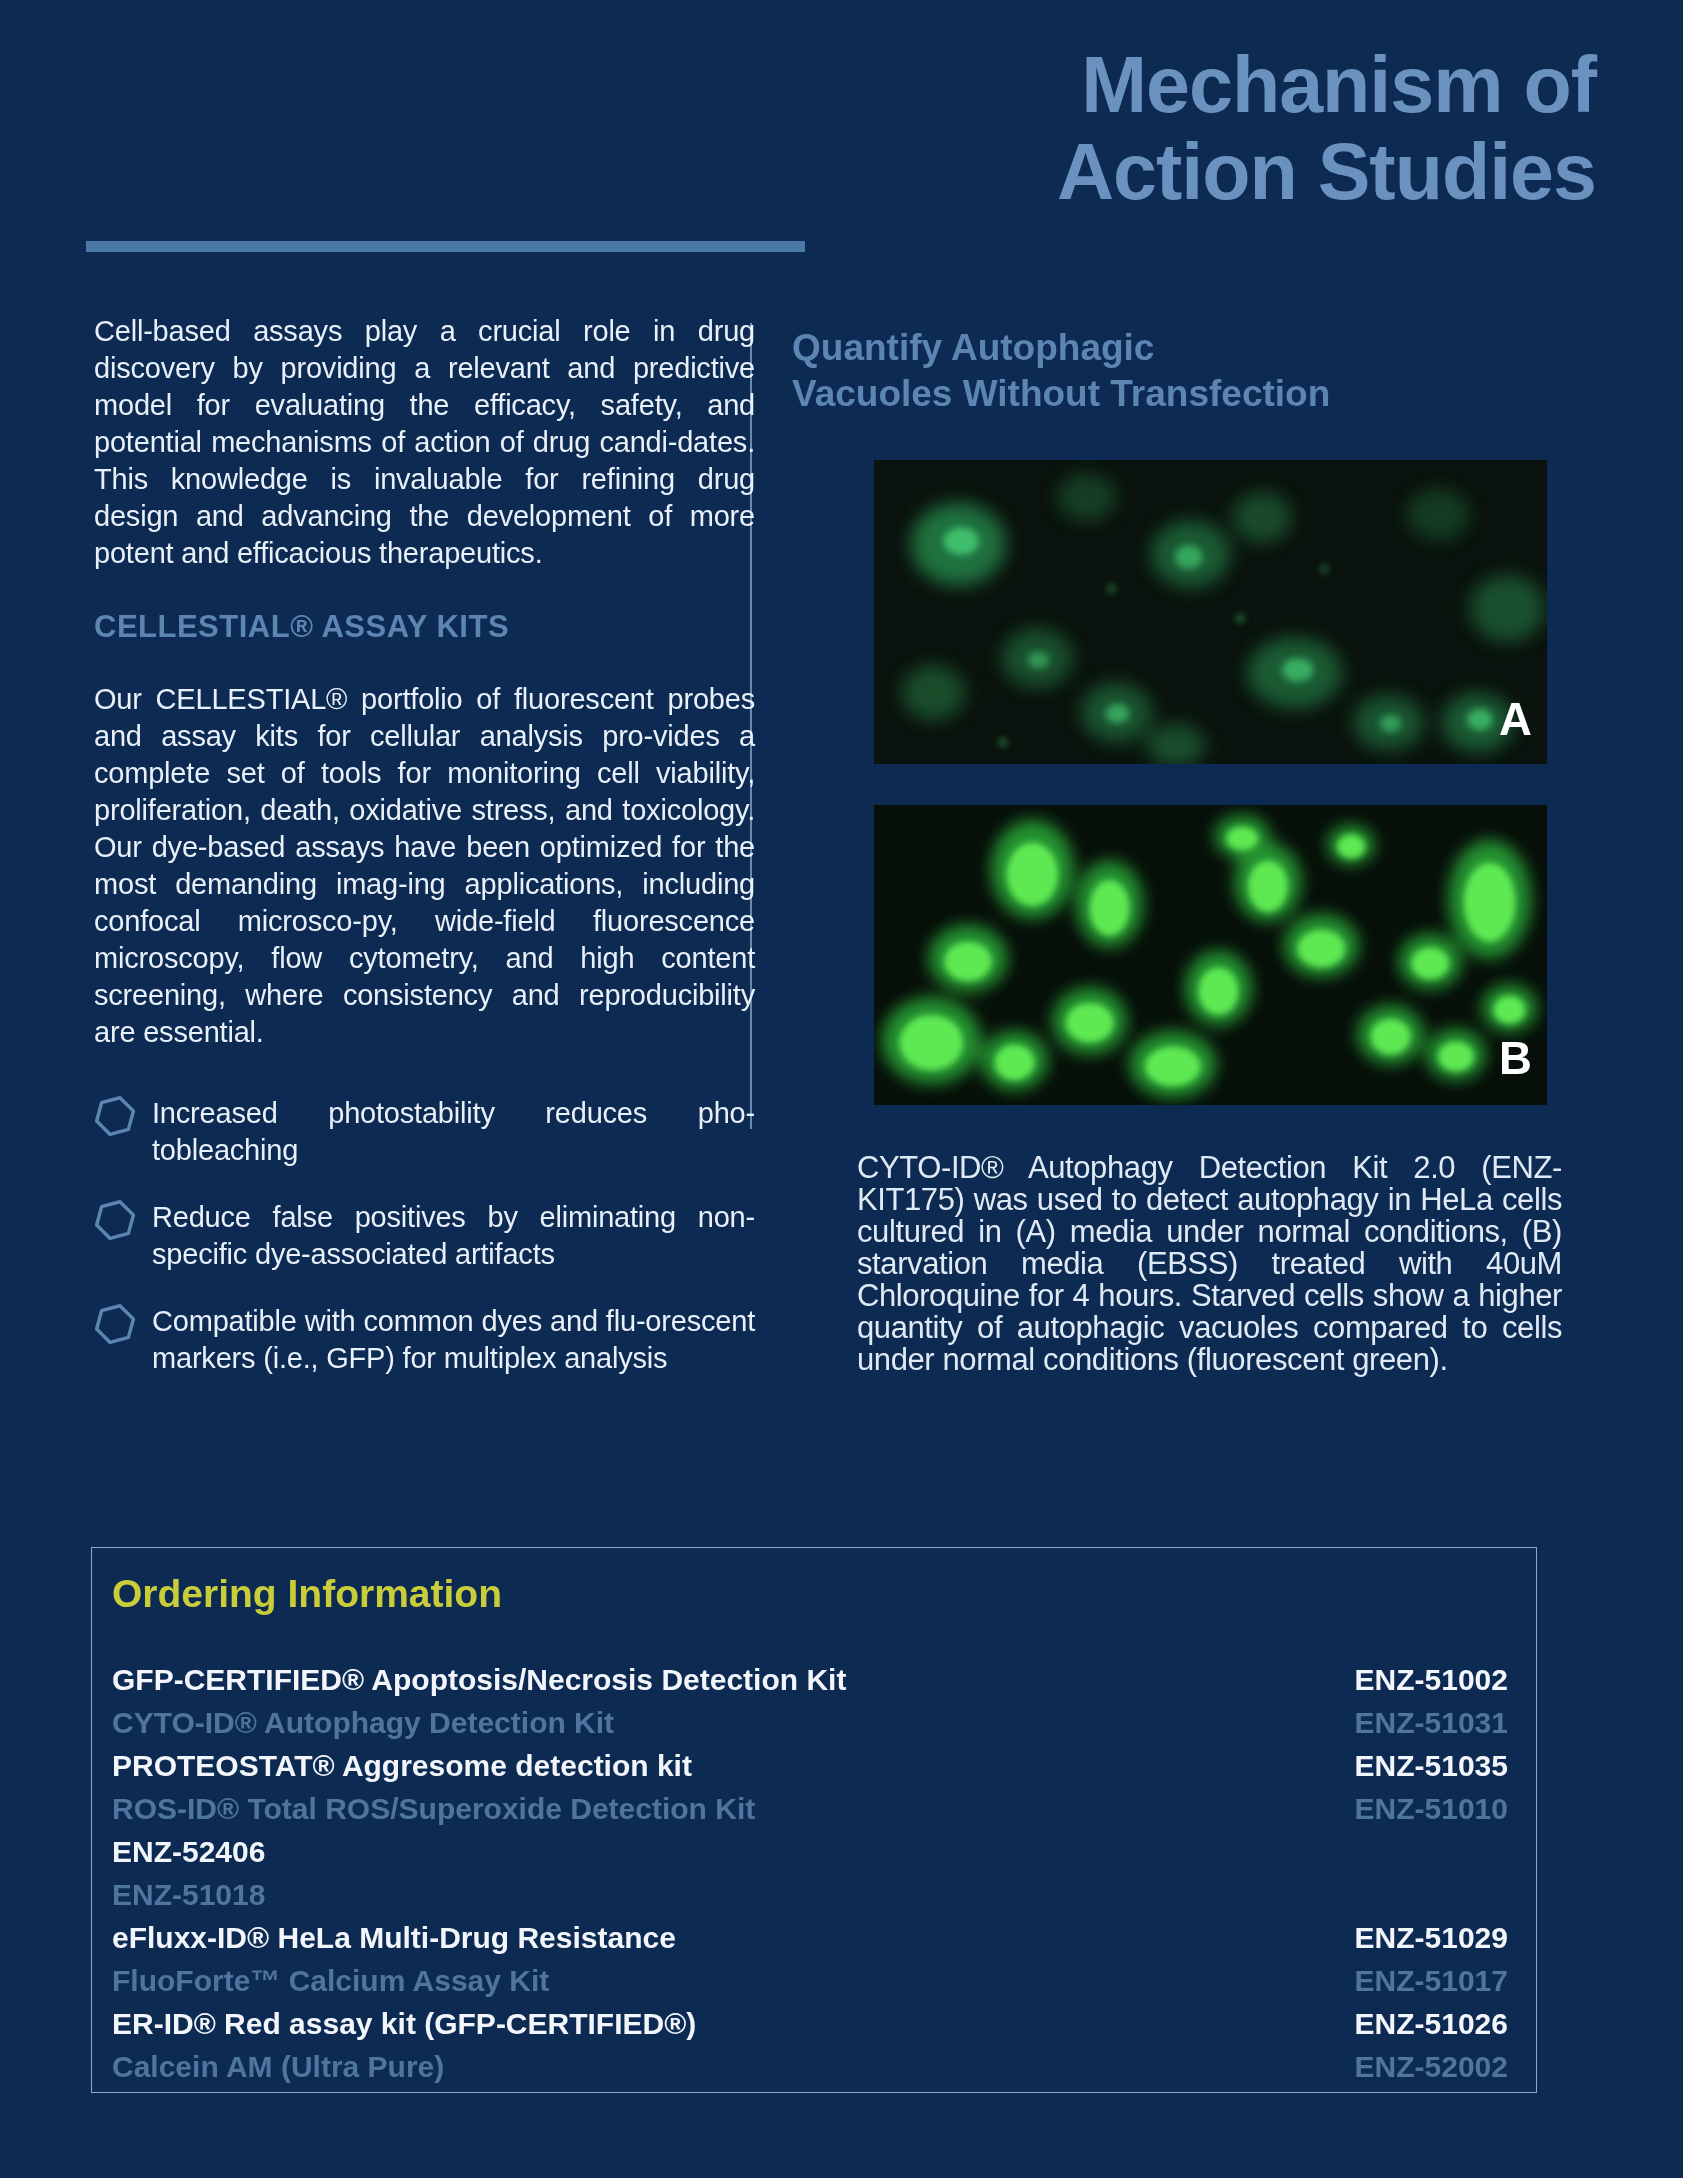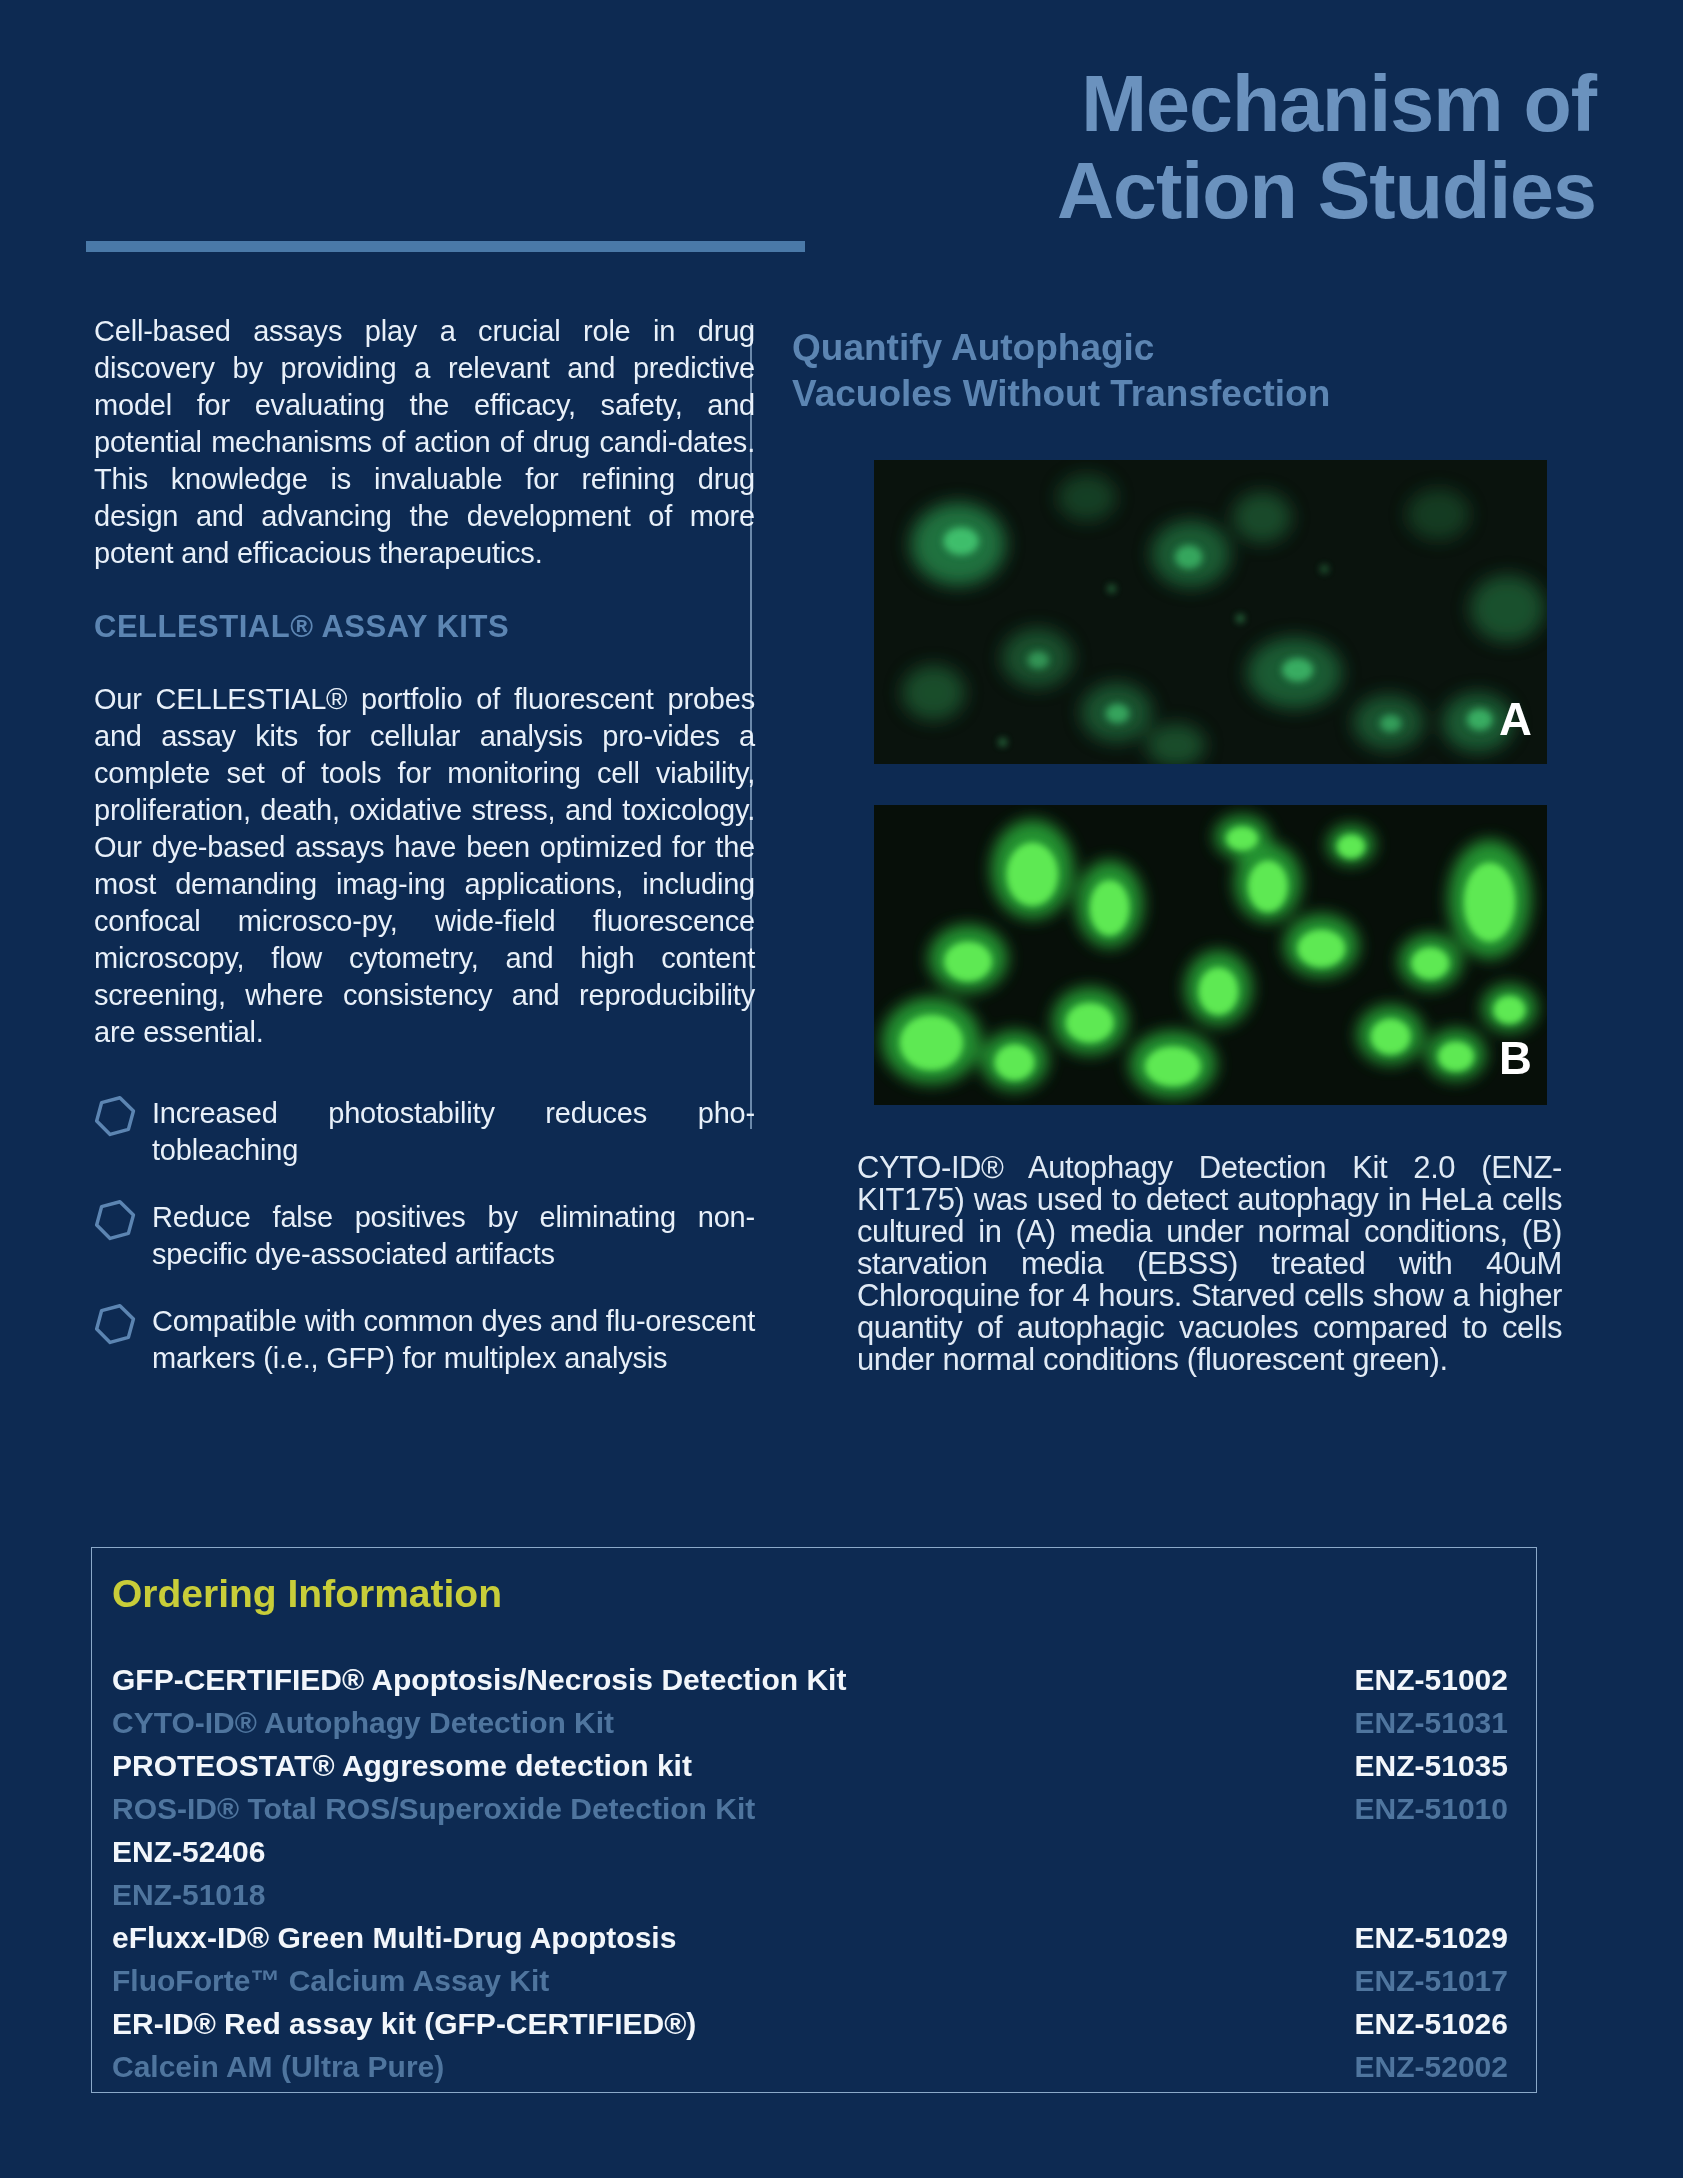--- a/index.html
+++ b/index.html
@@ -2,21 +2,21 @@
 <html><head>
 <meta charset="utf-8">
 <style>
   html,body{margin:0;padding:0;background:#0D2A52;}
   .page{
     position:relative;width:1683px;height:2178px;background:#0D2A52;
     overflow:hidden;font-family:"Liberation Sans",sans-serif;
   }
   
   .doc-title{
-    position:absolute;top:60px;right:87px;text-align:right;
+    position:absolute;top:41px;right:87px;text-align:right;
     font-size:79px;font-weight:bold;line-height:87px;color:#6B92BE;
     letter-spacing:-1px;
   }
   .title-rule{
     position:absolute;left:86px;top:241px;width:719px;height:11px;
     background:#4A79A8;
   }
   .v-divider{
     position:absolute;left:750px;top:323px;width:2px;height:806px;
     background:#8BA9C9;opacity:.75;
@@ -239,21 +239,21 @@
         <span class="order-name">ROS-ID® Total ROS/Superoxide Detection Kit</span>
         <span class="order-code">ENZ-51010</span>
       </div>
       <div class="order-row">
         <span class="order-code">ENZ-52406</span>
       </div>
       <div class="order-row">
         <span class="order-code">ENZ-51018</span>
       </div>
       <div class="order-row">
-        <span class="order-name">eFluxx-ID® Green Multi-Drug Apoptosis</span>
+        <span class="order-name">eFluxx-ID® HeLa Multi-Drug Resistance</span>
         <span class="order-code">ENZ-51029</span>
       </div>
       <div class="order-row">
         <span class="order-name">FluoForte™ Calcium Assay Kit</span>
         <span class="order-code">ENZ-51017</span>
       </div>
       <div class="order-row">
         <span class="order-name">ER-ID® Red assay kit (GFP-CERTIFIED®)</span>
         <span class="order-code">ENZ-51026</span>
       </div>

